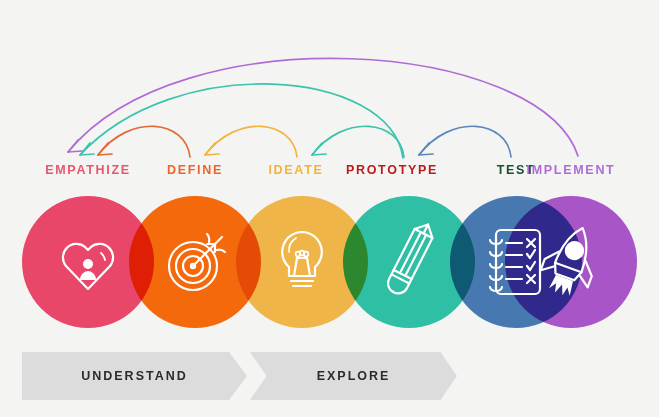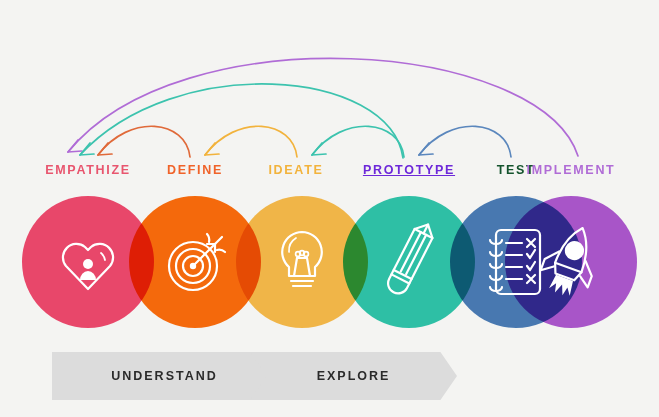--- a/index.html
+++ b/index.html
@@ -52,21 +52,21 @@
     background:#dcdcdc;
     display:flex;align-items:center;justify-content:center;
   }
   .seg span{
     font-size:12.5px;
     font-weight:bold;
     letter-spacing:2px;
     color:#2b2b2b;
     font-family:"Liberation Sans", sans-serif;
   }
-  .seg.s1{clip-path:polygon(0 0,92% 0,100% 50%,92% 100%,0 100%);margin-left:30px;}
+  .seg.s1{clip-path:polygon(0 0,92% 0,100% 50%,92% 100%,0 100%);}
   .seg.s2{clip-path:polygon(0 0,92% 0,100% 50%,92% 100%,0 100%,8% 50%);text-align:right;}
   .seg.s3{clip-path:polygon(0 0,100% 0,100% 100%,0 100%,8% 50%);}
 </style>
 </head>
 <body style="background: rgb(244, 244, 242);">
 
 <div id="stage">
 
   <svg id="arcs" viewBox="0 0 659 170">
 
@@ -98,21 +98,21 @@
     <g>
       <path id="arc4" d="M511,157 C507,120 451,113 419,155" fill="none" stroke-width="1.7" stroke-linecap="round" stroke="#5b87bd"></path>
       <path id="arc4h" d="M419,155 L429,143 M419,155 L433,154" fill="none" stroke-width="1.7" stroke-linecap="round" stroke="#5b87bd"></path>
     </g>
   </svg>
 
   <div class="labels">
     <div class="label" id="lb0" style="color: rgb(232, 86, 111); left: -2px; width: 180px;">EMPATHIZE</div>
     <div class="label" id="lb1" style="color: rgb(240, 99, 42); left: 105px; width: 180px;">DEFINE</div>
     <div class="label" id="lb2" style="color: rgb(242, 179, 61); left: 212px; width: 168px;">IDEATE</div>
-    <div class="label" id="lb3" style="color: #6d28d9; left: 319px; width: 180px; text-decoration: underline;">PROTOTYPE</div>
+    <div class="label" id="lb3" style="color: #b91c1c; left: 302px; width: 180px;">PROTOTYPE</div>
     <div class="label" id="lb4" style="color: #14532d; left: 426px; width: 180px;">TEST</div>
     <div class="label" id="lb5" style="color: rgb(176, 108, 214); left: 481px; width: 180px;">IMPLEMENT</div>
   </div>
 
   <div class="circles">
     <div class="circle" id="c0" style="background: rgb(232, 71, 106); left: 22px;"></div>
     <div class="circle" id="c1" style="background: rgb(244, 105, 12); left: 129px;"></div>
     <div class="circle" id="c2" style="background: rgb(240, 181, 72); left: 236px;"></div>
     <div class="circle" id="c3" style="background: rgb(46, 191, 165); left: 343px;"></div>
     <div class="circle" id="c4" style="background: rgb(72, 120, 176); left: 450px;"></div>

